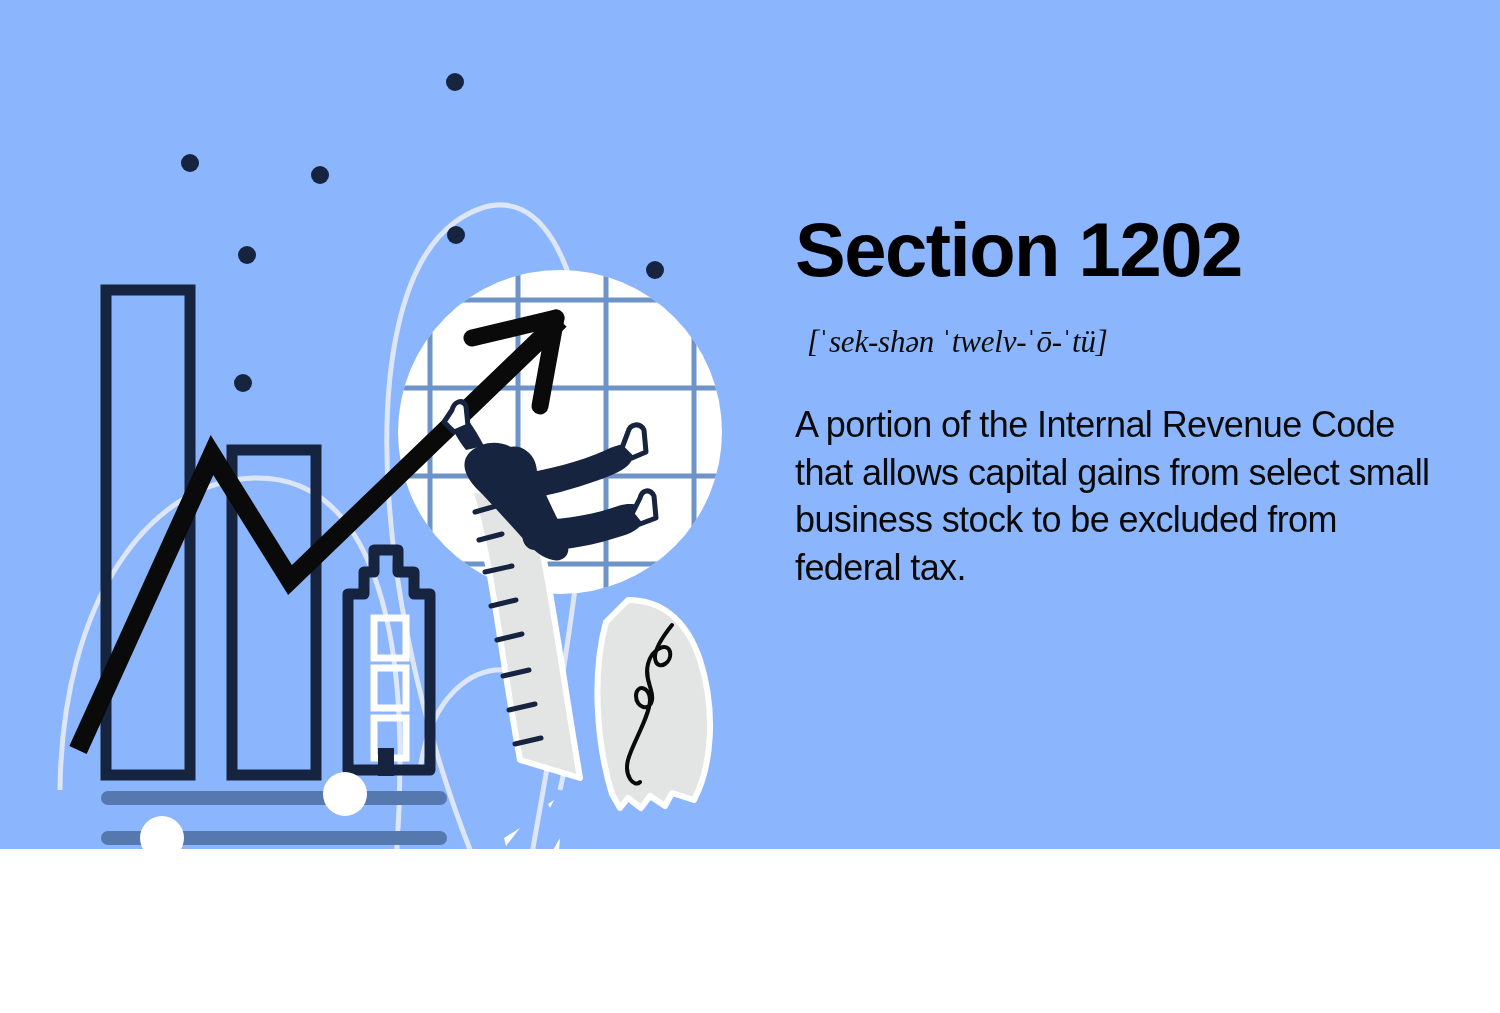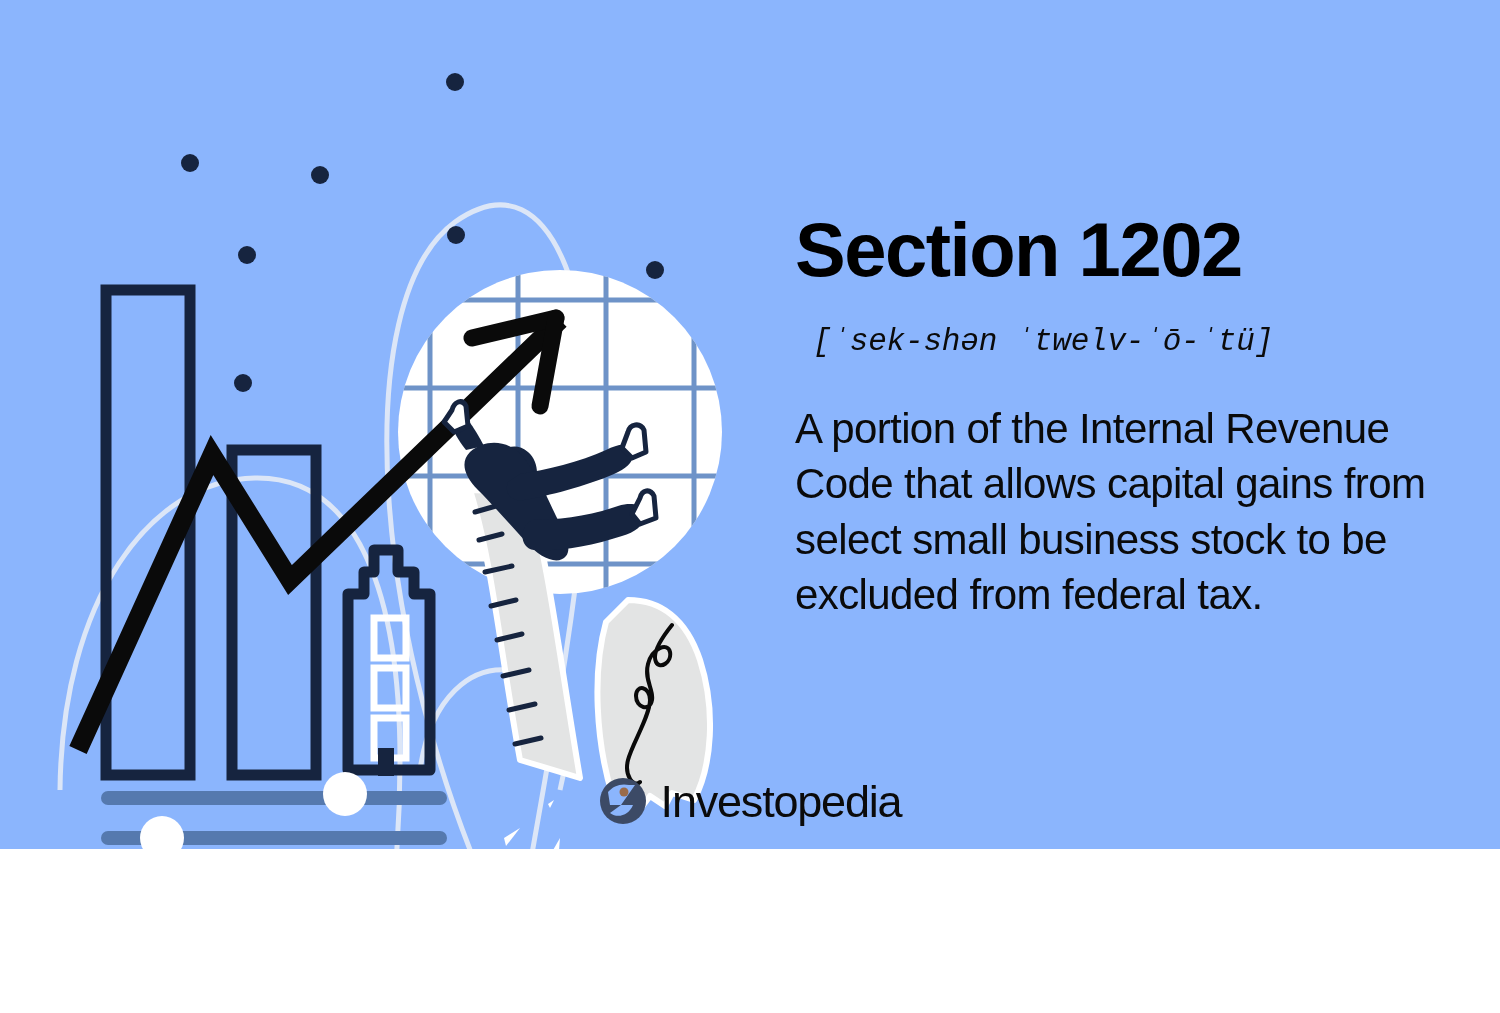--- a/index.html
+++ b/index.html
@@ -43,32 +43,32 @@
     font-family: "Liberation Sans", sans-serif;
     font-weight: bold;
     font-size: 76px;
     line-height: 1.0;
     letter-spacing: -1.5px;
     color: #000000;
     margin: 0 0 0 0;
     white-space: nowrap;
   }
   #pronunciation {
-    font-family: Liberation Mono, monospace;
+    font-family: Liberation Serif, serif;
     font-style: italic;
     font-size: 31px;
     line-height: 1.0;
     color: #0b0b0b;
-    margin: 38px 0 0 18px;
+    margin: 38px 0 0 12px;
     letter-spacing: -0.2px;
     white-space: nowrap;
   }
   #definition {
     font-family: "Liberation Sans", sans-serif;
-    font-size: 42px;
+    font-size: 36px;
     line-height: 1.32;
     color: #0a0a0a;
     margin: 44px 0 0 0;
     letter-spacing: -0.6px;
     max-width: 655px;
   }
 
   
   #brand-footer {
     position: absolute;
@@ -230,22 +230,14 @@
       </g>
     </svg>
   </div>
 
   <div id="text-column">
     <h1 id="term-title">Section 1202</h1>
     <div id="pronunciation">[ˈsek-shən ˈtwelv-ˈō-ˈtü]</div>
     <p id="definition">A portion of the Internal Revenue Code that allows capital gains from select small business stock to be excluded from federal tax.</p>
   </div>
 
-  <div id="brand-footer">
-    <svg id="brand-mark" viewBox="0 0 48 48" xmlns="http://www.w3.org/2000/svg">
-      <circle cx="24" cy="24" r="23" fill="#3C4A66"></circle>
-      <path d="M 9 15 C 14 9 22 6 30 8 L 36 8 L 22 28 L 34 28 C 30 38 19 42 11 36 L 22 28 L 11 28 Z" fill="#8BB5FD"></path>
-      <circle cx="25" cy="15" r="4.5" fill="#9A6B4A"></circle>
-    </svg>
-    <span id="brand-name">Investopedia</span>
-  </div>
 
 </div>
 
 </body></html>

